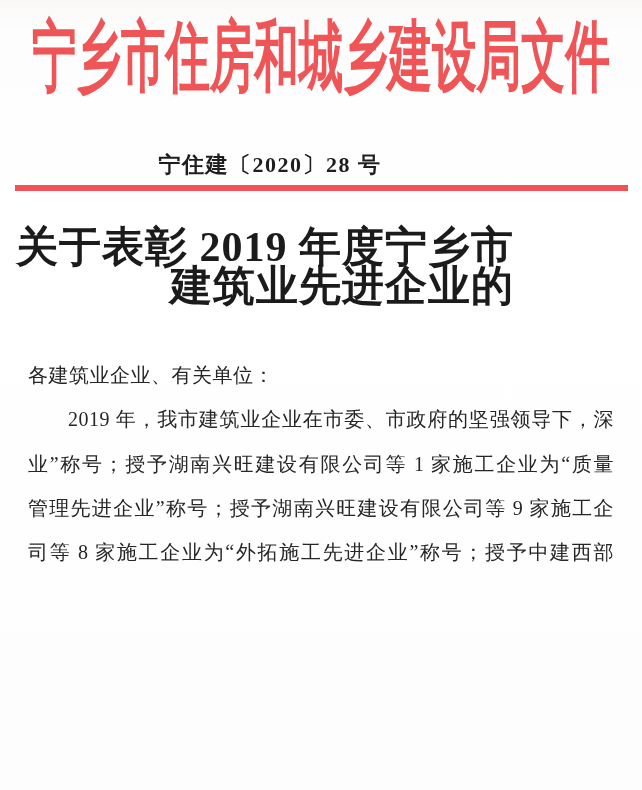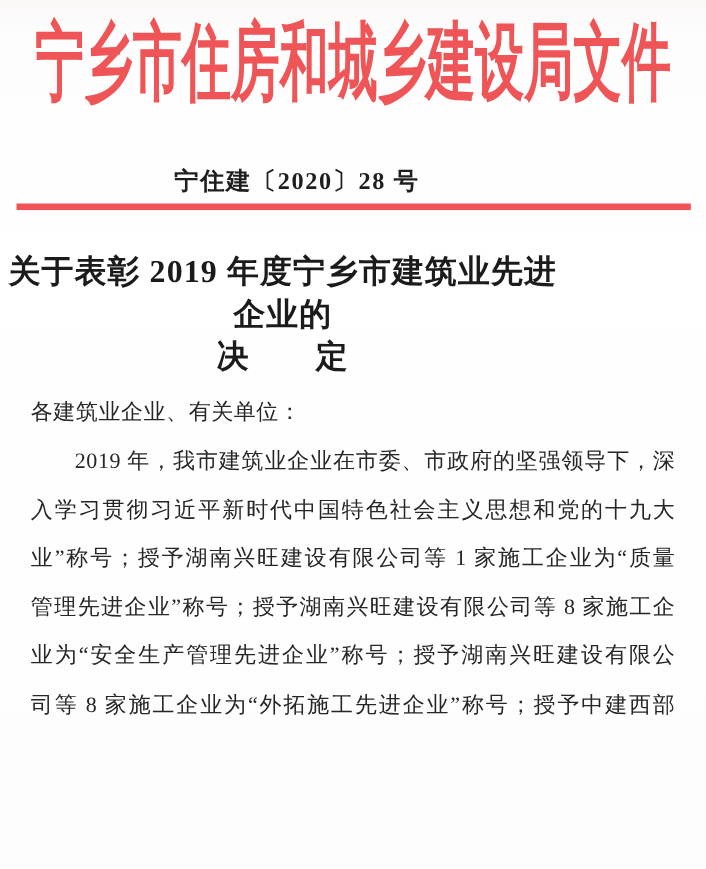--- a/index.html
+++ b/index.html
@@ -49,22 +49,22 @@
     left: 15px;
     width: 613px;
     height: 6px;
     background: var(--divider-red);
   }
   .doc-title {
     position: absolute;
     top: 228px;
     left: 0;
     width: 514px;
-    text-align: center;
-    font-size: 29px;
+    text-align: right;
+    font-size: 42px;
     font-weight: bold;
     line-height: 39px;
     color: var(--title-black);
     letter-spacing: 1px;
   }
   .body-block {
     position: absolute;
     top: 353px;
     left: 28px;
     width: 586px;
@@ -93,26 +93,23 @@
 <div class="page">
 
   <div class="agency">宁乡市住房和城乡建设局文件</div>
 
   <div class="doc-number">宁住建〔2020〕28 号</div>
 
   <div class="red-line"></div>
 
   <div class="doc-title">
     <div>关于表彰 2019 年度宁乡市建筑业先进企业的</div>
-    <div>决　　定</div>
   </div>
 
   <div class="body-block">
     <div class="body-line salutation">各建筑业企业、有关单位：</div>
     <div class="body-line indent">2019 年，我市建筑业企业在市委、市政府的坚强领导下，深</div>
-    <div class="body-line">入学习贯彻习近平新时代中国特色社会主义思想和党的十九大</div>
     <div class="body-line">业”称号；授予湖南兴旺建设有限公司等 1 家施工企业为“质量</div>
-    <div class="body-line">管理先进企业”称号；授予湖南兴旺建设有限公司等 8 家施工企</div>
-    <div class="body-line">业为“安全生产管理先进企业”称号；授予湖南兴旺建设有限公</div>
+    <div class="body-line">管理先进企业”称号；授予湖南兴旺建设有限公司等 9 家施工企</div>
     <div class="body-line">司等 8 家施工企业为“外拓施工先进企业”称号；授予中建西部</div>
   </div>
 
 </div>
 
 </body></html>

